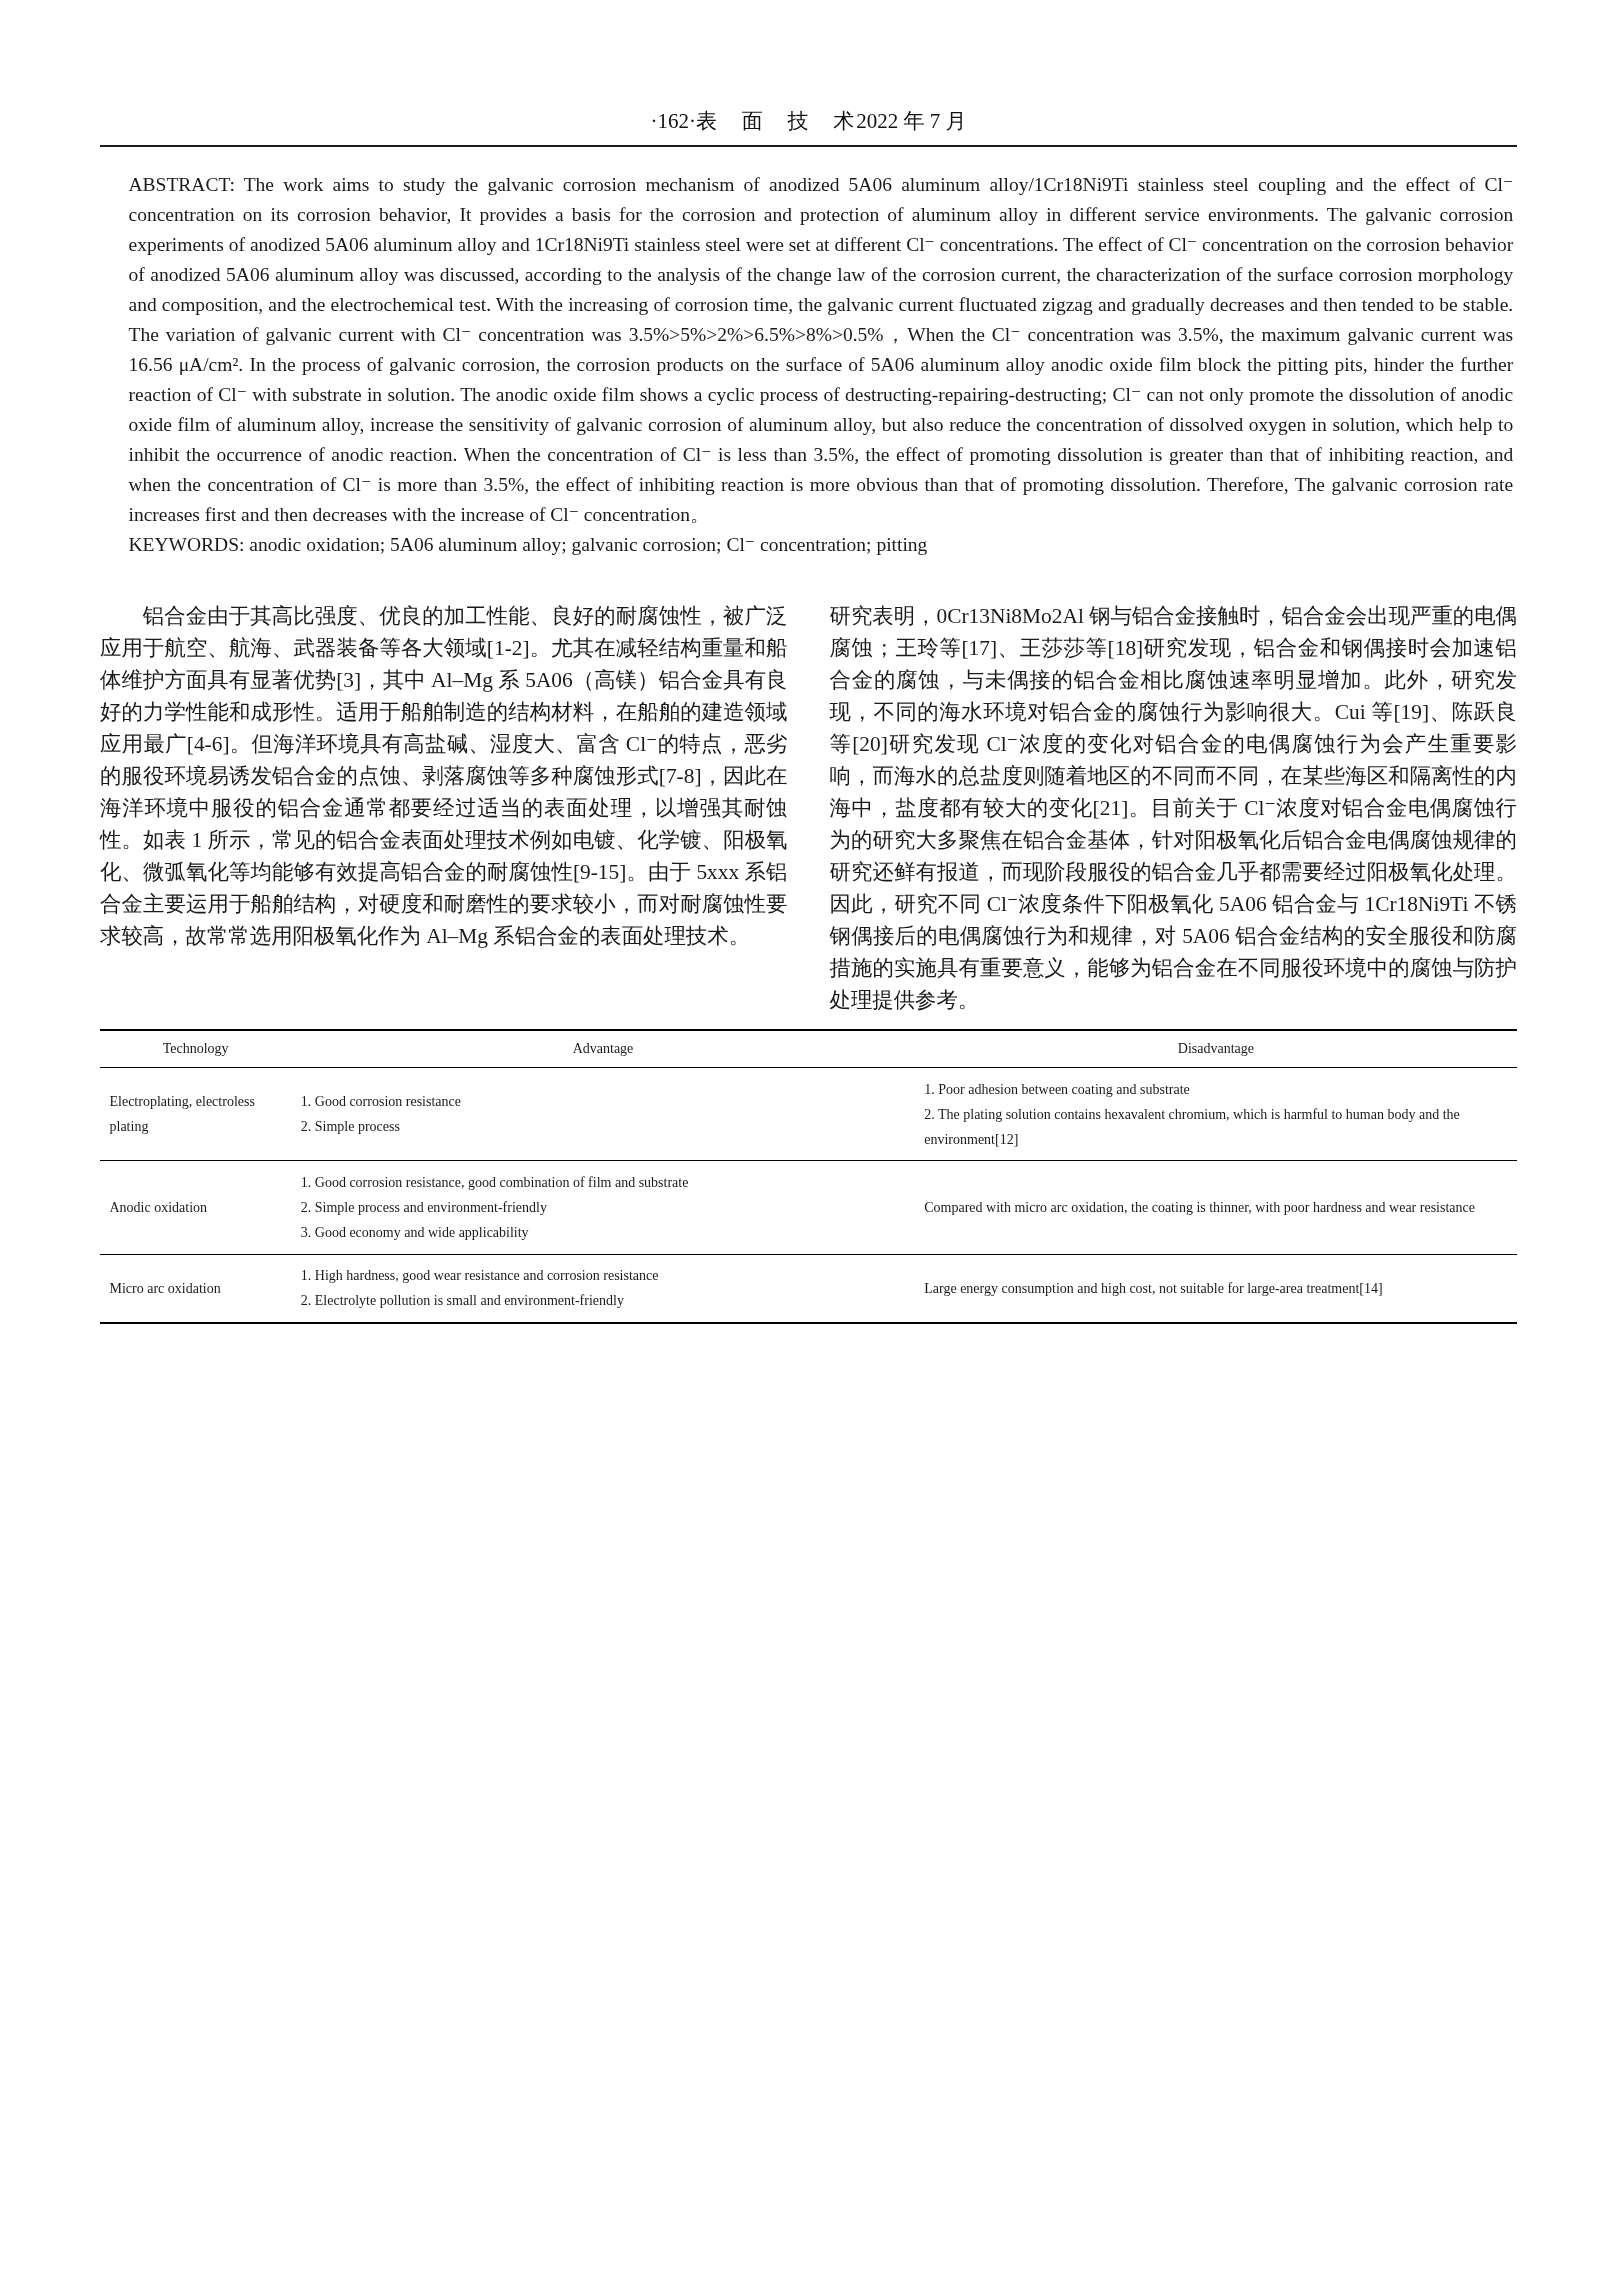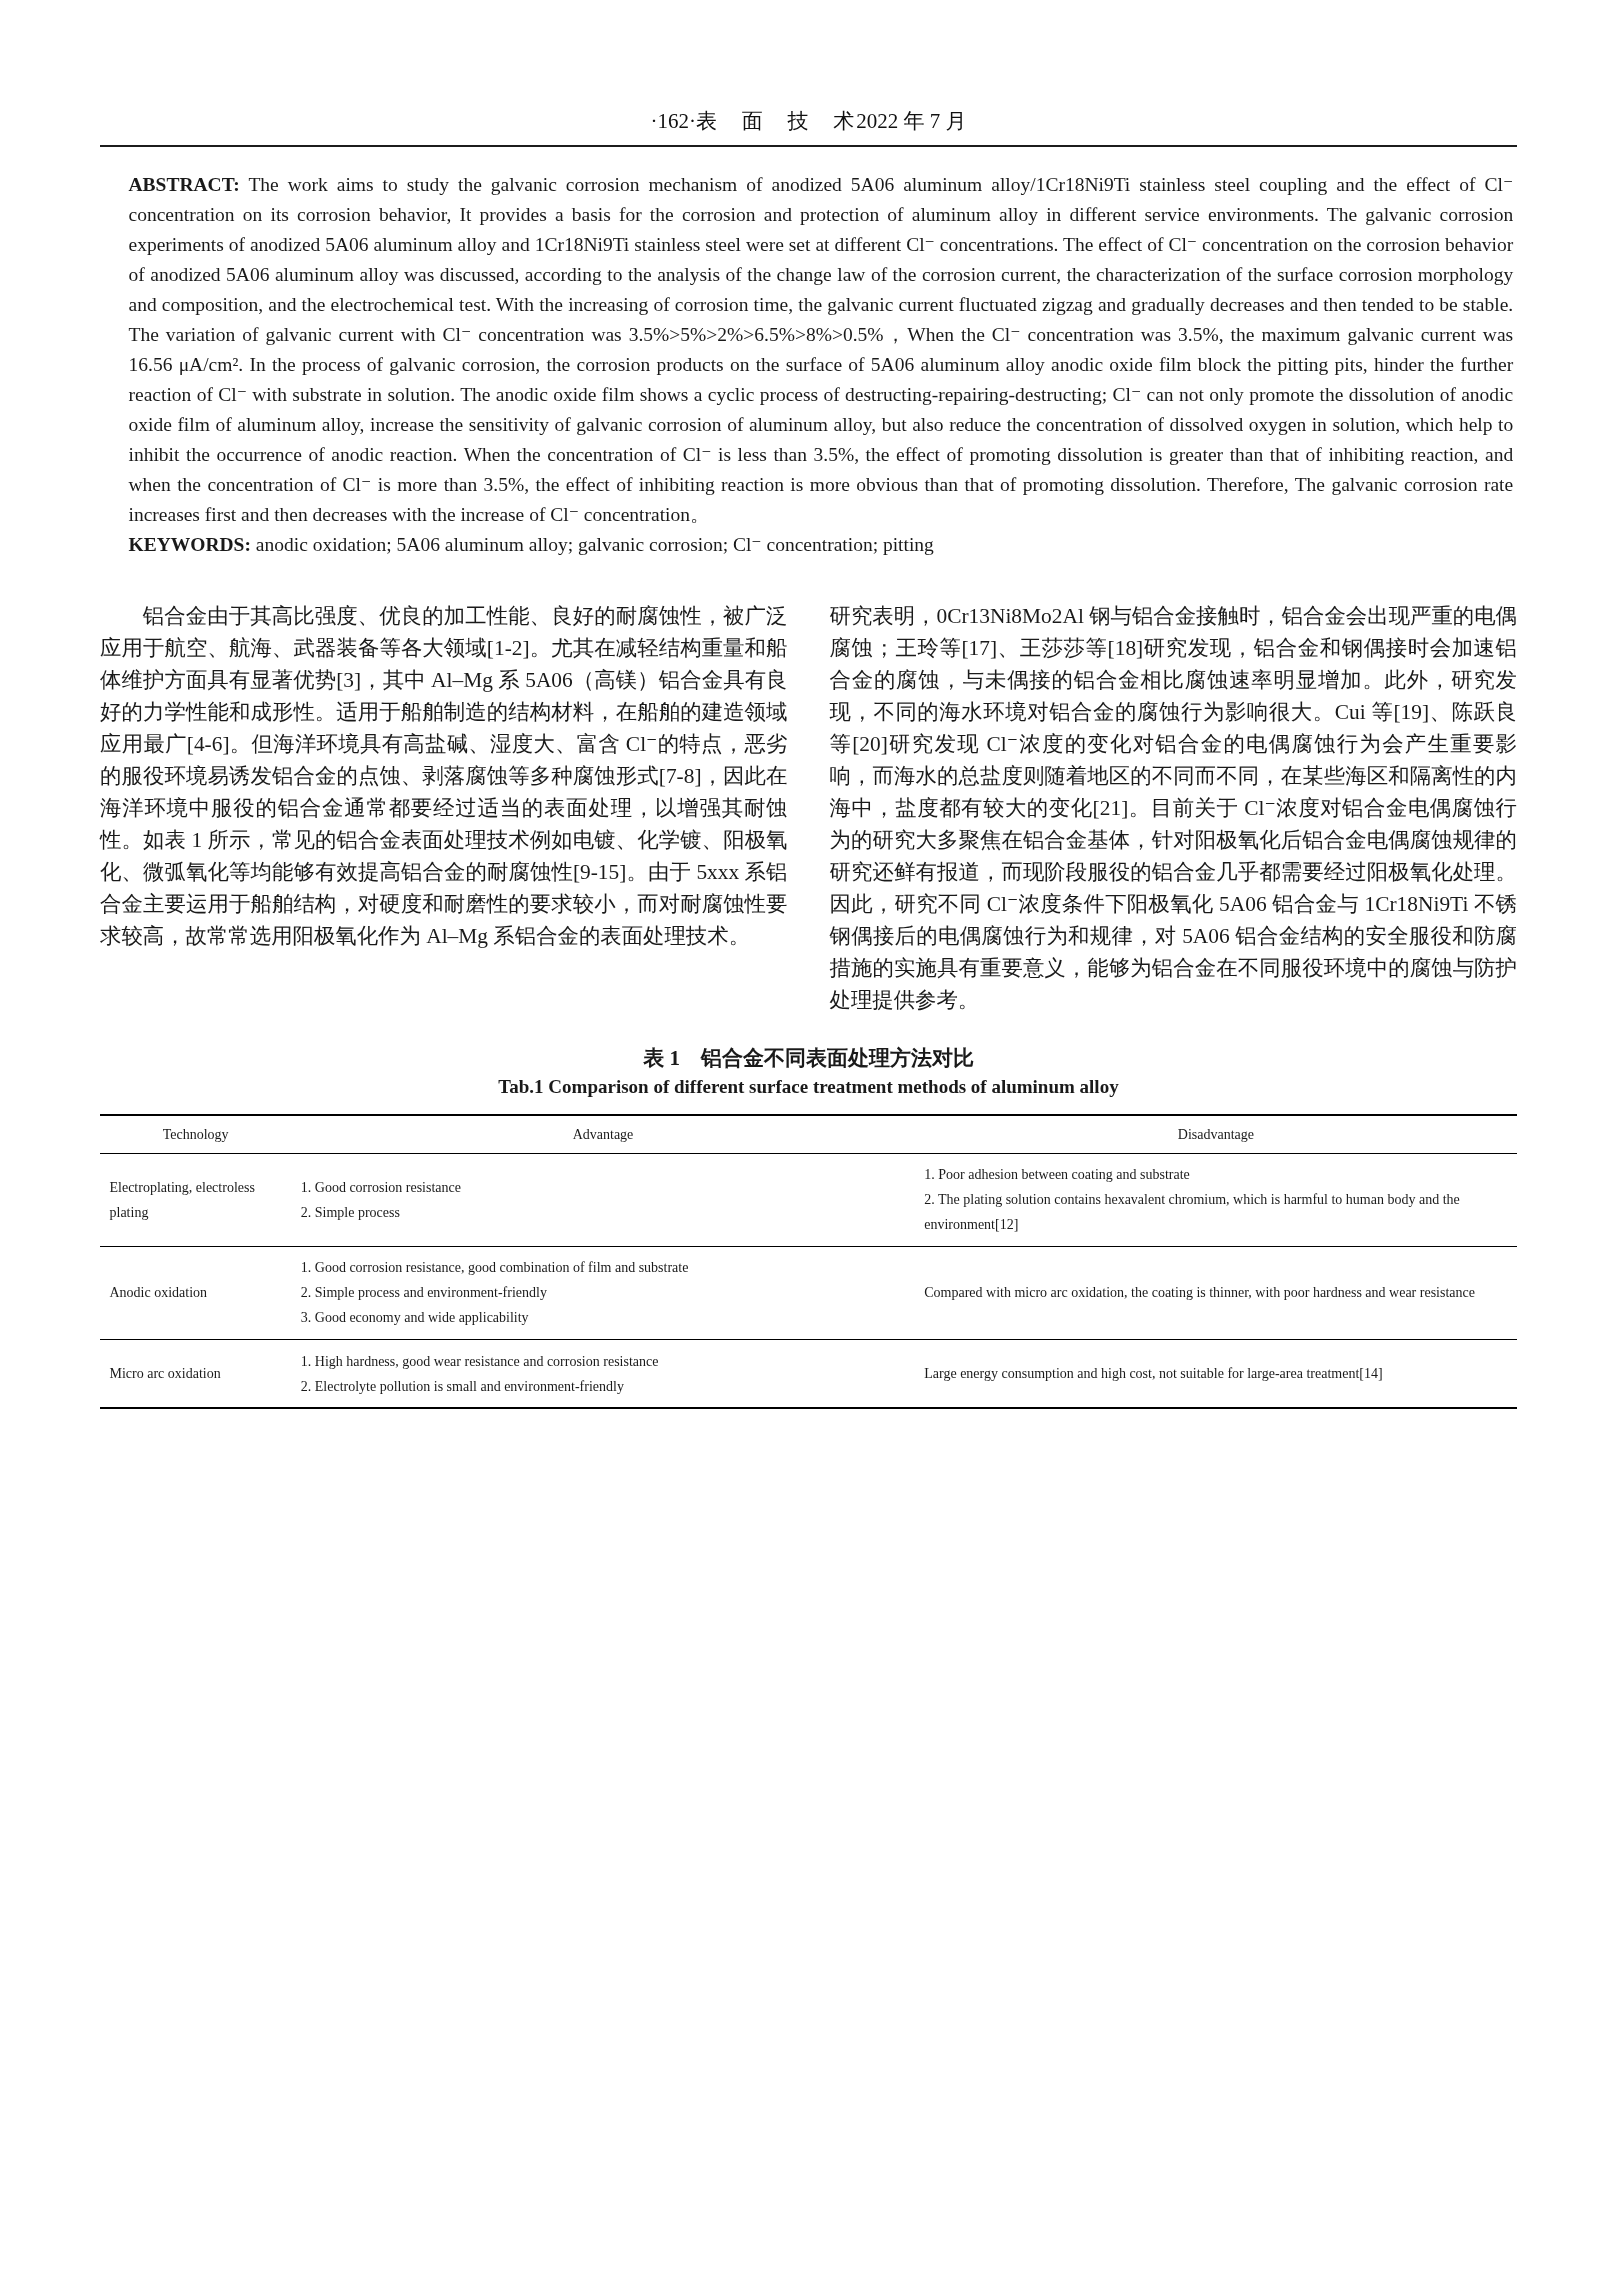--- a/index.html
+++ b/index.html
@@ -30,21 +30,21 @@
     border-bottom: 2.9px solid #1c1c1c;
     width: 100%;
   }
   
   .abstract-block {
     margin: 23px 3.8px 0 28.5px;
     font-size: 19.5px;
     line-height: 30px;
     text-align: justify;
   }
-  .abstract-block b { font-weight: bold; }
+  .abstract-block b { font-weight: normal; }
   
   .body-columns {
     display: flex;
     gap: 42px;
     margin-top: 40px;
     font-size: 21.4px;
     line-height: 32px;
     text-align: justify;
   }
   .body-col { flex: 1 1 0; min-width: 0; }
@@ -104,24 +104,20 @@
 
   <section class="body-columns">
     <div class="body-col">
       <p class="indent">铝合金由于其高比强度、优良的加工性能、良好的耐腐蚀性，被广泛应用于航空、航海、武器装备等各大领域[1-2]。尤其在减轻结构重量和船体维护方面具有显著优势[3]，其中 Al–Mg 系 5A06（高镁）铝合金具有良好的力学性能和成形性。适用于船舶制造的结构材料，在船舶的建造领域应用最广[4-6]。但海洋环境具有高盐碱、湿度大、富含 Cl⁻的特点，恶劣的服役环境易诱发铝合金的点蚀、剥落腐蚀等多种腐蚀形式[7-8]，因此在海洋环境中服役的铝合金通常都要经过适当的表面处理，以增强其耐蚀性。如表 1 所示，常见的铝合金表面处理技术例如电镀、化学镀、阳极氧化、微弧氧化等均能够有效提高铝合金的耐腐蚀性[9-15]。由于 5xxx 系铝合金主要运用于船舶结构，对硬度和耐磨性的要求较小，而对耐腐蚀性要求较高，故常常选用阳极氧化作为 Al–Mg 系铝合金的表面处理技术。</p>
     </div>
     <div class="body-col">
       <p>研究表明，0Cr13Ni8Mo2Al 钢与铝合金接触时，铝合金会出现严重的电偶腐蚀；王玲等[17]、王莎莎等[18]研究发现，铝合金和钢偶接时会加速铝合金的腐蚀，与未偶接的铝合金相比腐蚀速率明显增加。此外，研究发现，不同的海水环境对铝合金的腐蚀行为影响很大。Cui 等[19]、陈跃良等[20]研究发现 Cl⁻浓度的变化对铝合金的电偶腐蚀行为会产生重要影响，而海水的总盐度则随着地区的不同而不同，在某些海区和隔离性的内海中，盐度都有较大的变化[21]。目前关于 Cl⁻浓度对铝合金电偶腐蚀行为的研究大多聚焦在铝合金基体，针对阳极氧化后铝合金电偶腐蚀规律的研究还鲜有报道，而现阶段服役的铝合金几乎都需要经过阳极氧化处理。因此，研究不同 Cl⁻浓度条件下阳极氧化 5A06 铝合金与 1Cr18Ni9Ti 不锈钢偶接后的电偶腐蚀行为和规律，对 5A06 铝合金结构的安全服役和防腐措施的实施具有重要意义，能够为铝合金在不同服役环境中的腐蚀与防护处理提供参考。</p>
     </div>
   </section>
 
-  <div class="table-captions">
-    <div class="caption-zh">表 1　铝合金不同表面处理方法对比</div>
-    <div class="caption-en">Tab.1 Comparison of different surface treatment methods of aluminum alloy</div>
-  </div>
 
   <table class="cmp">
     <colgroup>
       <col class="c-tech">
         <col class="c-adv">
         <col class="c-dis">
     </colgroup>
     <thead>
       <tr>
         <th>Technology</th>

